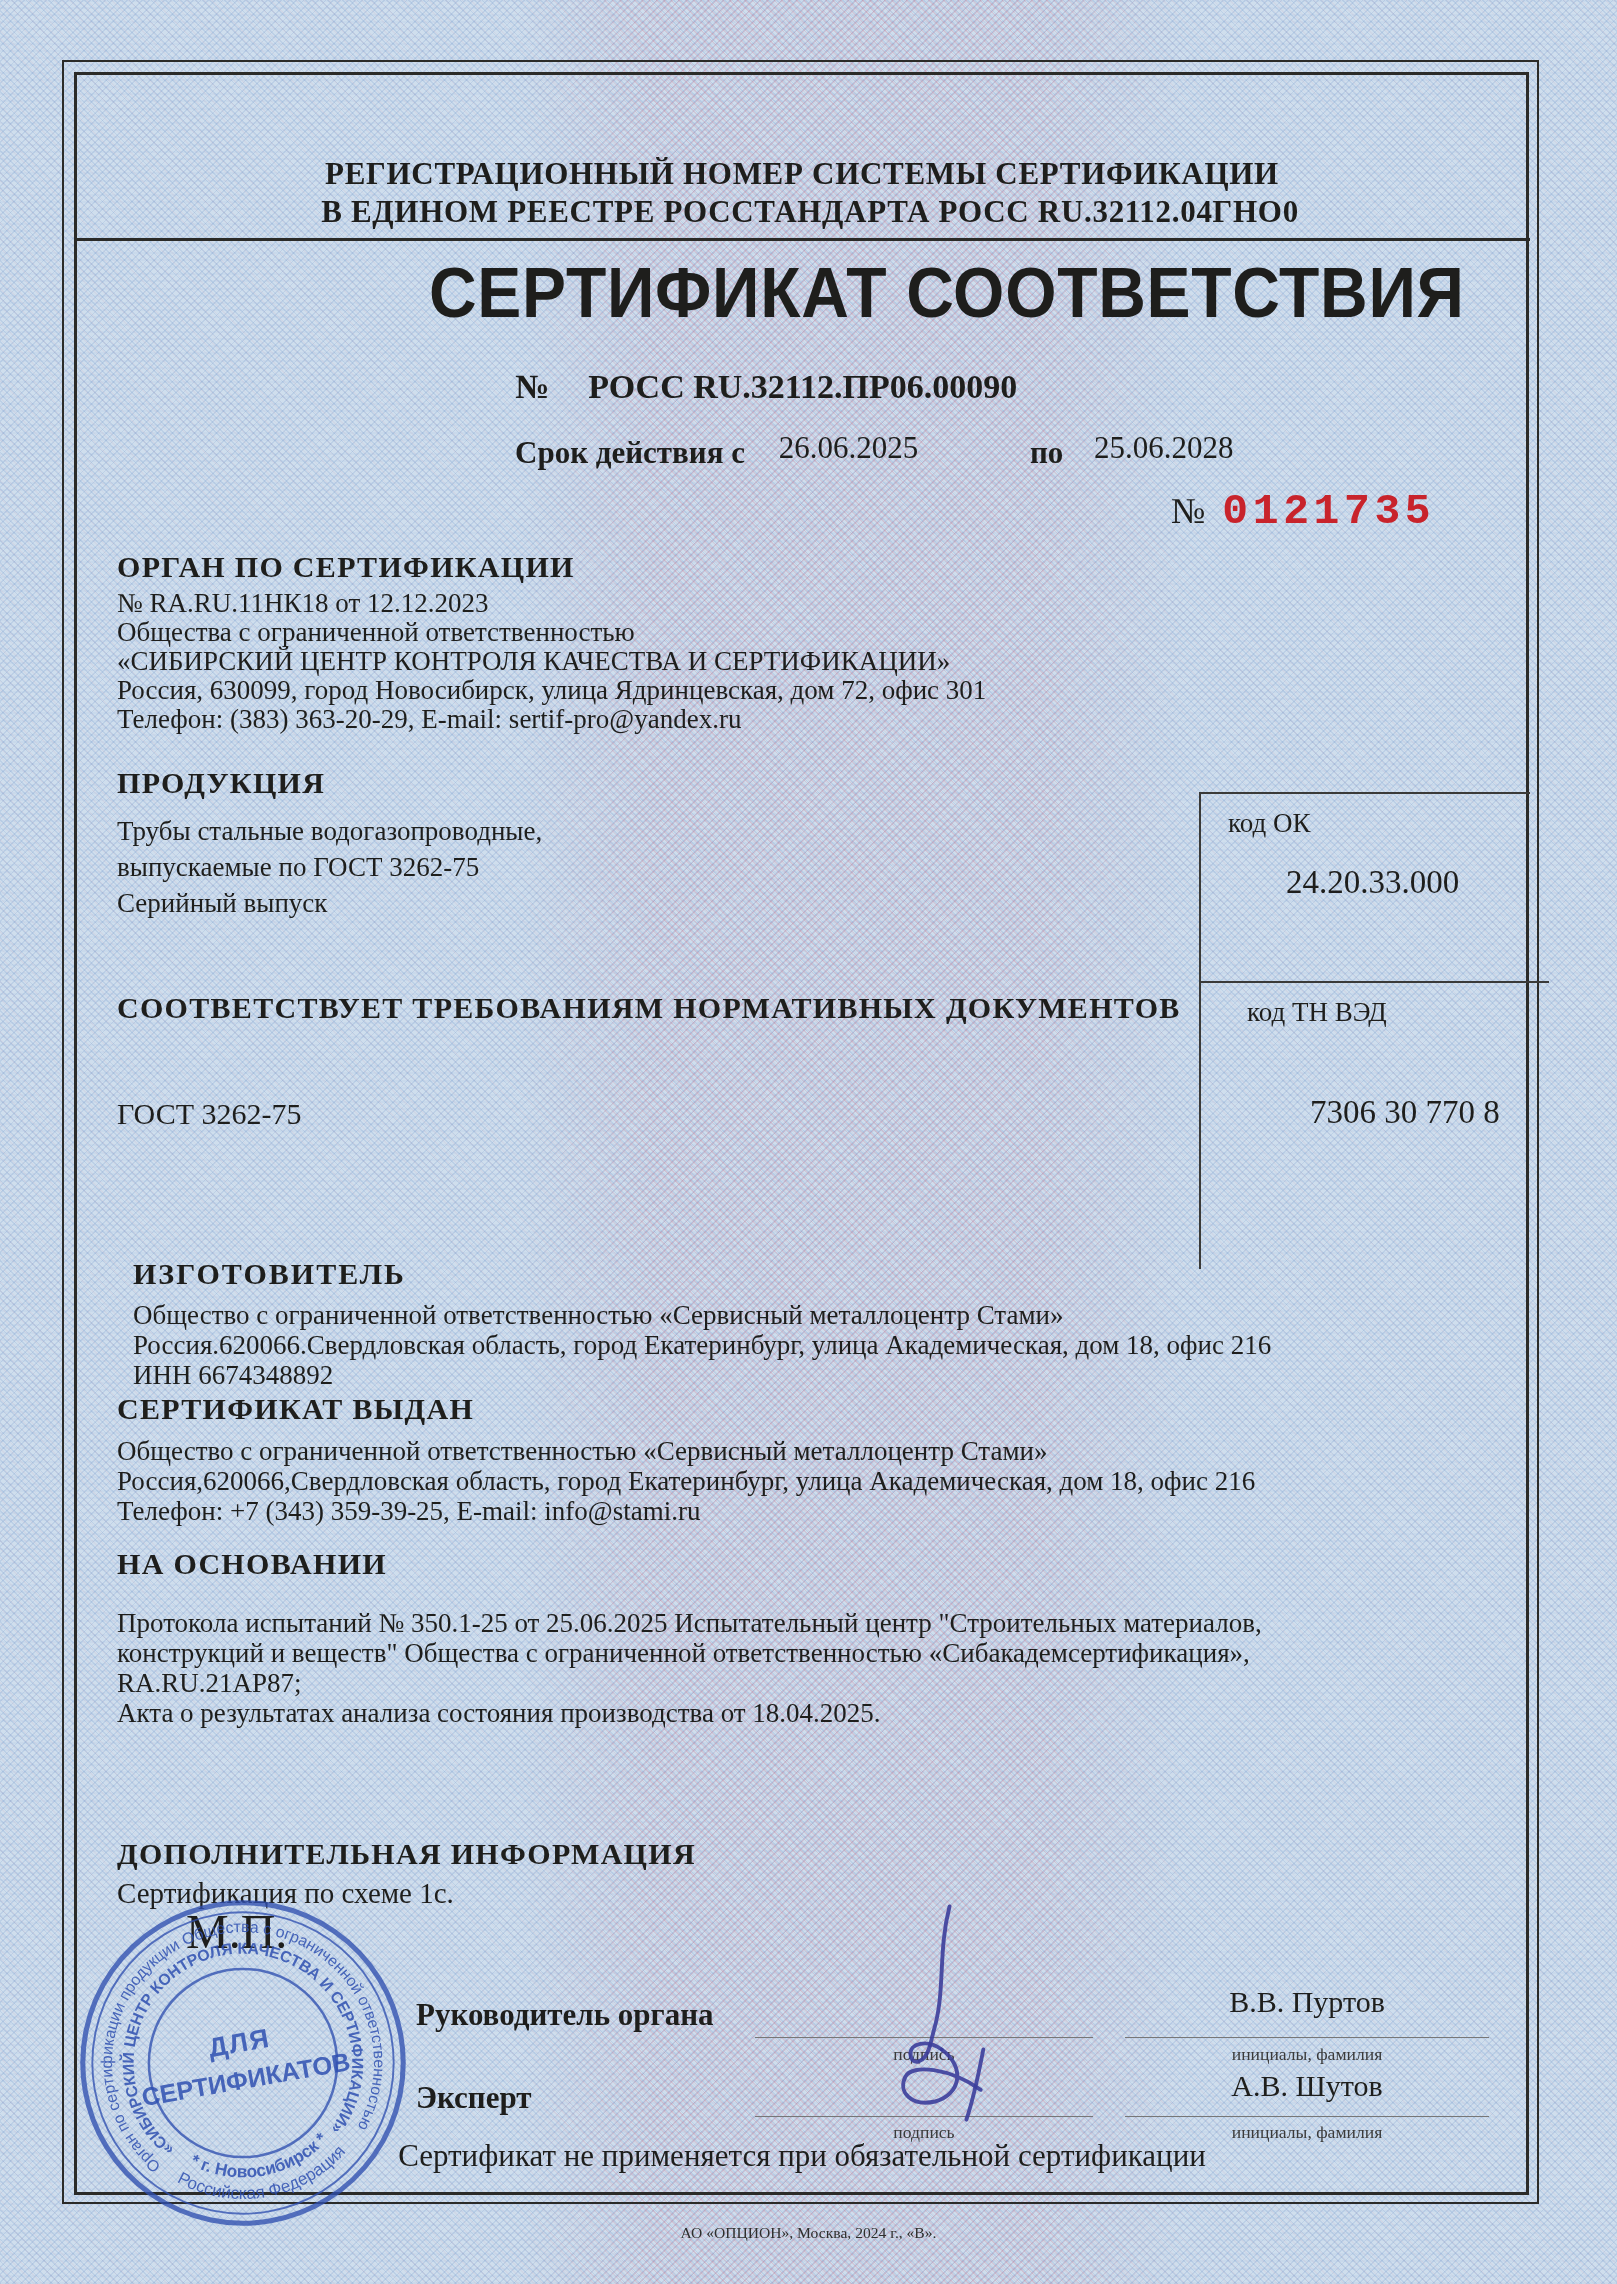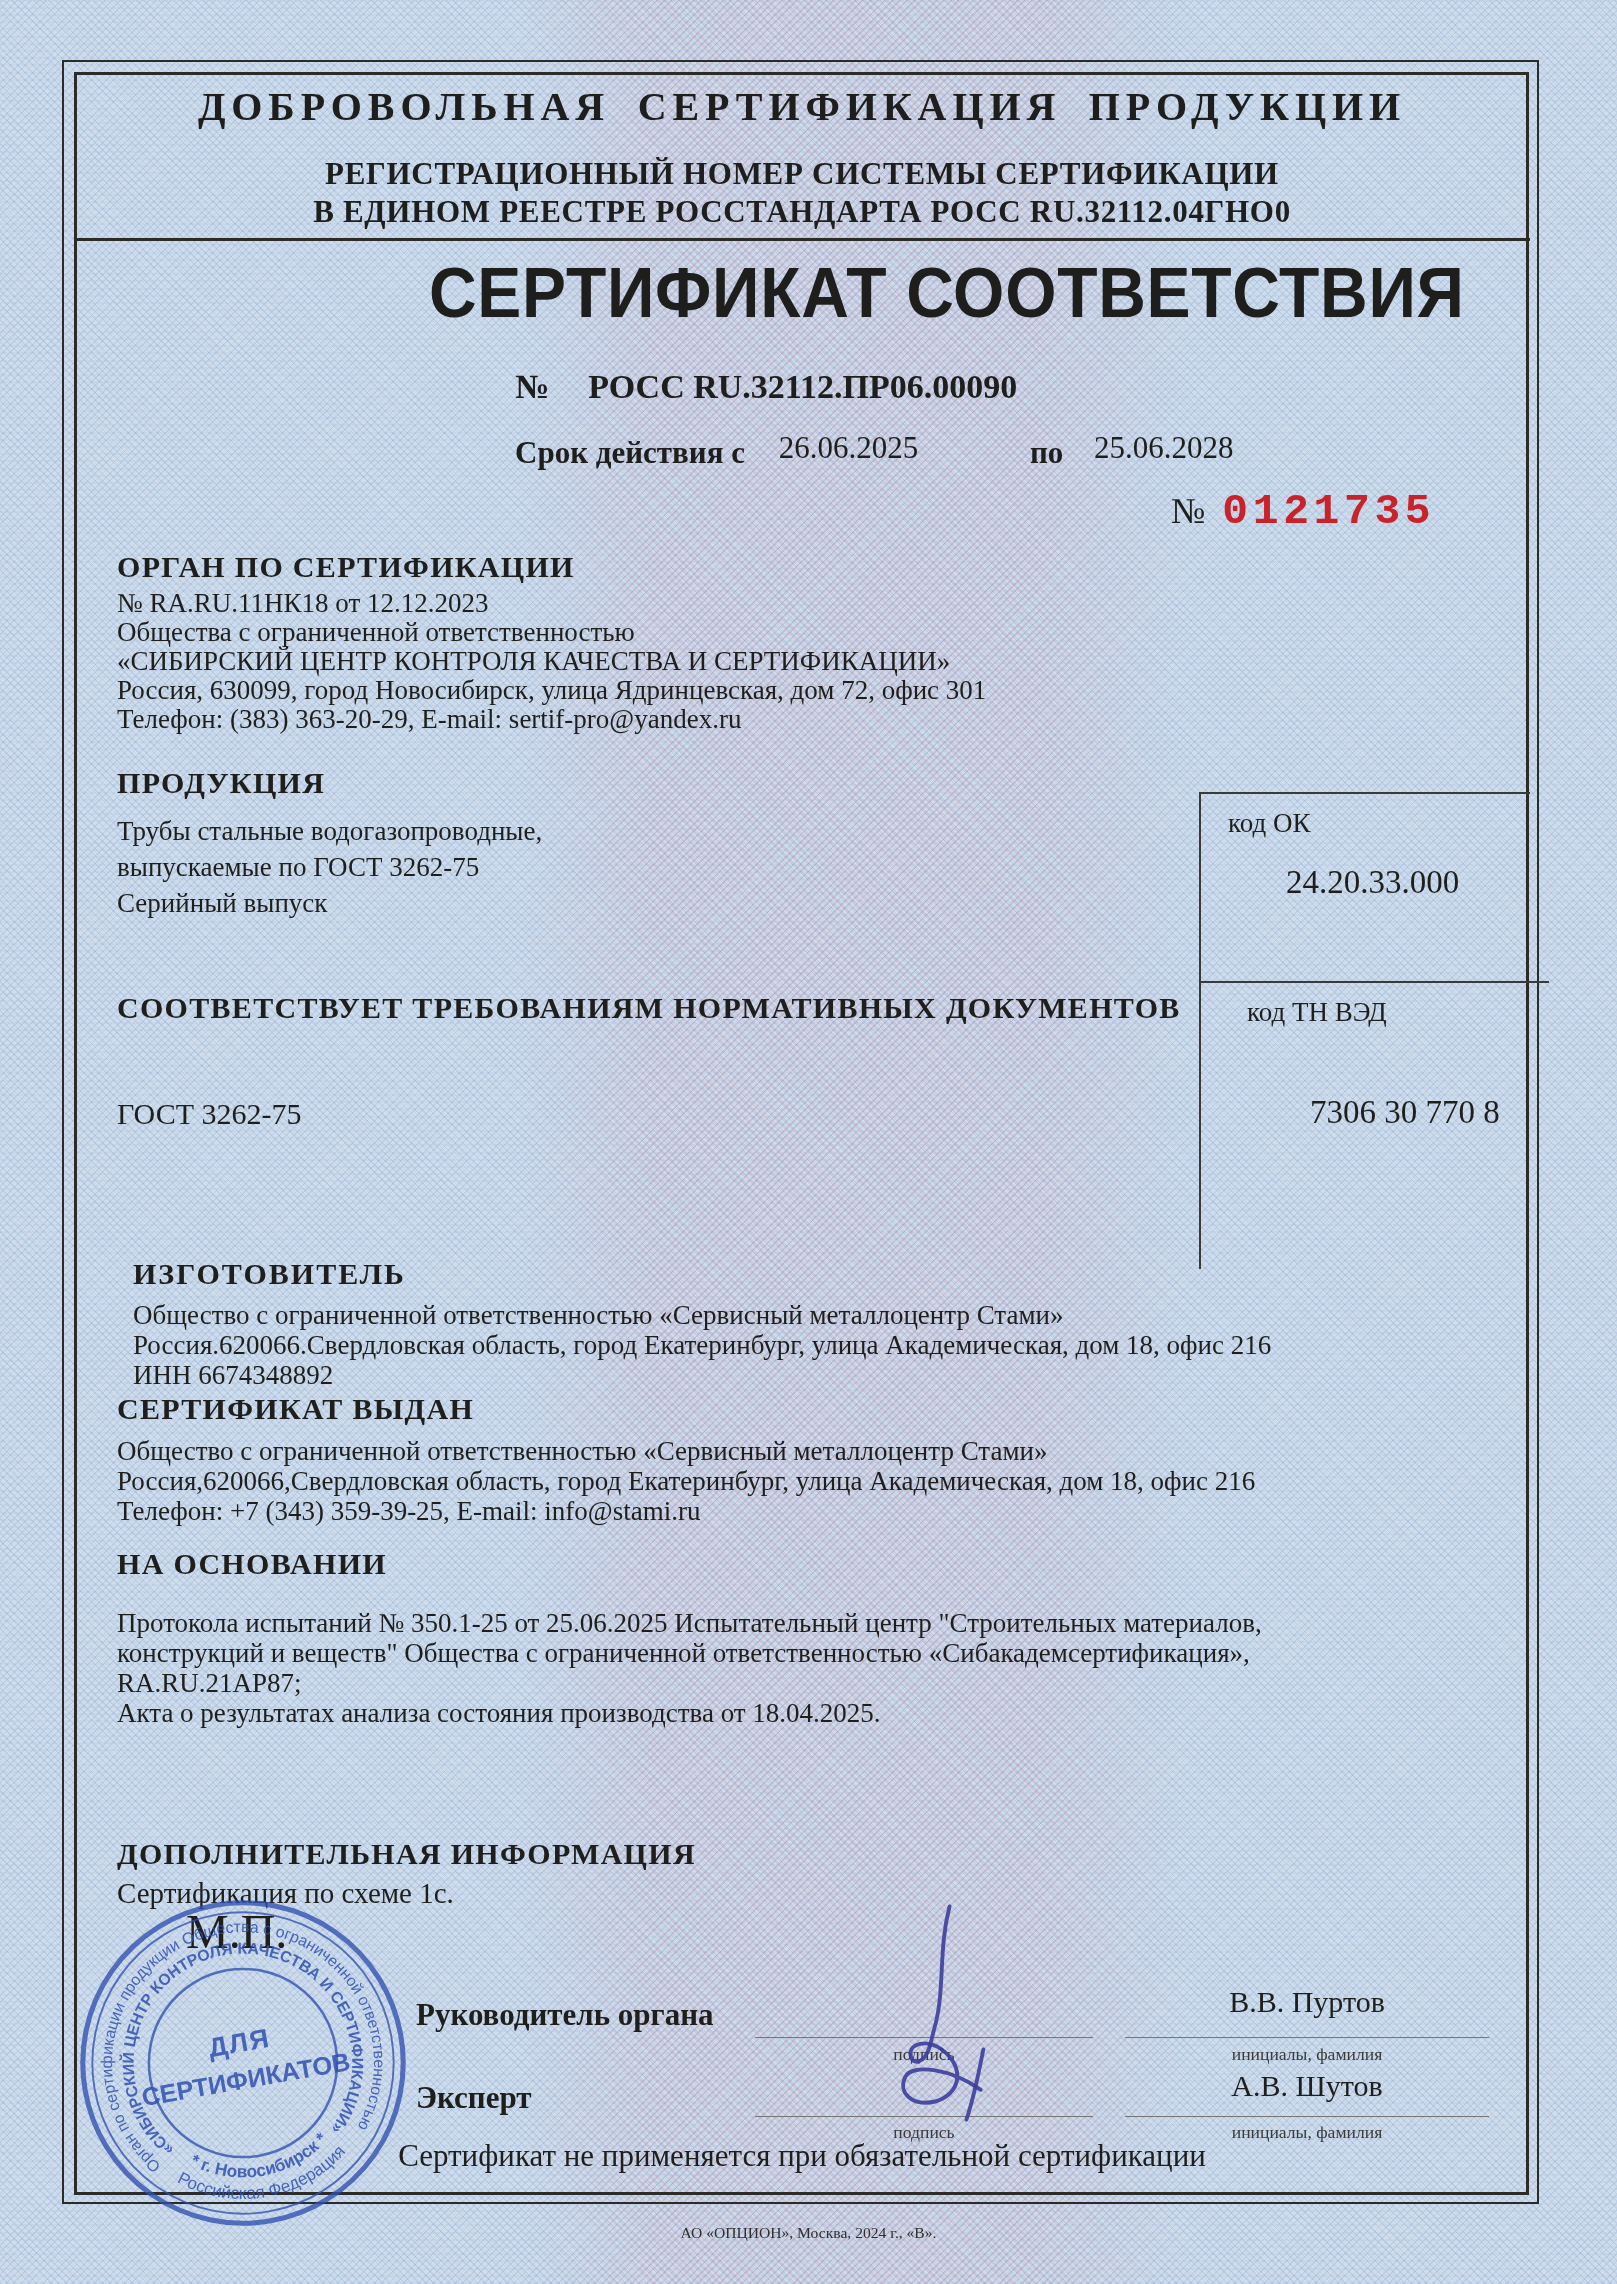--- a/index.html
+++ b/index.html
@@ -21,21 +21,21 @@
       repeating-linear-gradient(-45deg, rgba(202,98,124,0.17) 0 1.3px, rgba(255,255,255,0) 1.3px 5.2px);
     -webkit-mask-image:linear-gradient(90deg, transparent, #000 20% 78%, transparent);
     mask-image:linear-gradient(90deg, transparent, #000 20% 78%, transparent);
   }
   .border-outer{position:absolute;left:62px;top:60px;width:1473px;height:2140px;border:2.6px solid #2b2b28;z-index:2;}
   .border-inner{position:absolute;left:74px;top:72px;width:1449px;height:2117px;border:3.3px solid #2b2b28;z-index:2;}
   .abs{position:absolute;z-index:3;}
   .center-inner{left:74px;width:1456px;text-align:center;}
   .hdr1{top:83px;font-size:40px;font-weight:bold;letter-spacing:5.9px;word-spacing:11.7px;}
   .hdr2{top:156px;font-size:31px;font-weight:bold;letter-spacing:0.7px;}
-  .hdr3{top:194px;font-size:31px;font-weight:bold;letter-spacing:0.7px;}
+  .hdr3{top:194px;font-size:31px;font-weight:bold;letter-spacing:0.7px;margin-left:8px;}
   .rule-top{top:238px;left:74px;width:1456px;height:2.6px;background:#2b2b28;}
   .doc-title{
     top:251px;left:429px;font-family:"Liberation Sans","DejaVu Sans",sans-serif;
     font-size:66px;font-weight:bold;letter-spacing:0.7px;transform:scaleY(1.08);transform-origin:left top;
   }
   .numrow{top:368px;left:515px;font-size:34px;font-weight:bold;}
   .numrow .nsign{margin-right:39px;}
   .validity{top:435px;left:515px;font-size:31px;}
   .validity .lbl{font-weight:bold;}
   .validity .date{position:relative;top:-5.2px;}
@@ -59,21 +59,20 @@
   .sig-svg{position:absolute;left:735px;top:1900px;width:403px;height:234px;z-index:6;}
 </style>
 </head>
 <body>
 
 <div class="page">
   <div class="pink-band"></div>
   <div class="border-outer"></div>
   <div class="border-inner"></div>
 
-  <div class="abs center-inner hdr1">ДОБРОВОЛЬНАЯ СЕРТИФИКАЦИЯ ПРОДУКЦИИ</div>
   <div class="abs center-inner hdr2">РЕГИСТРАЦИОННЫЙ НОМЕР СИСТЕМЫ СЕРТИФИКАЦИИ</div>
   <div class="abs center-inner hdr3">В ЕДИНОМ РЕЕСТРЕ РОССТАНДАРТА  РОСС RU.32112.04ГНО0</div>
   <div class="abs rule-top"></div>
 
   <div class="abs doc-title">СЕРТИФИКАТ СООТВЕТСТВИЯ</div>
 
   <div class="abs numrow">
     <span class="nsign">№</span><span>РОСС  RU.32112.ПР06.00090</span>
   </div>
 

